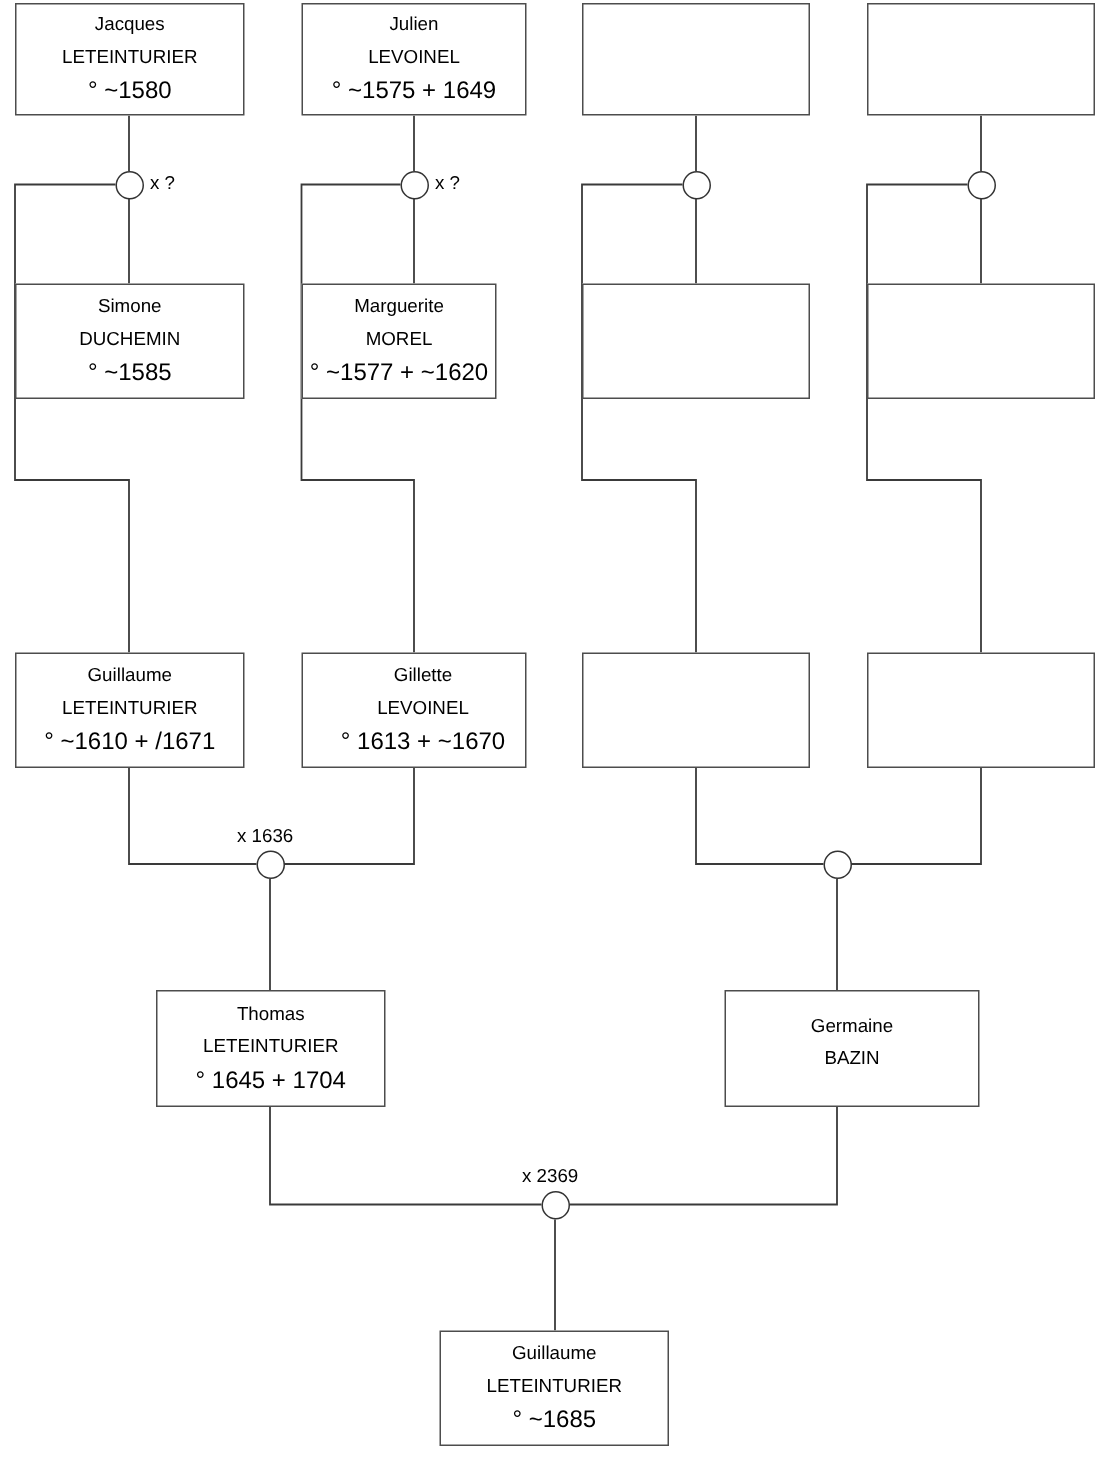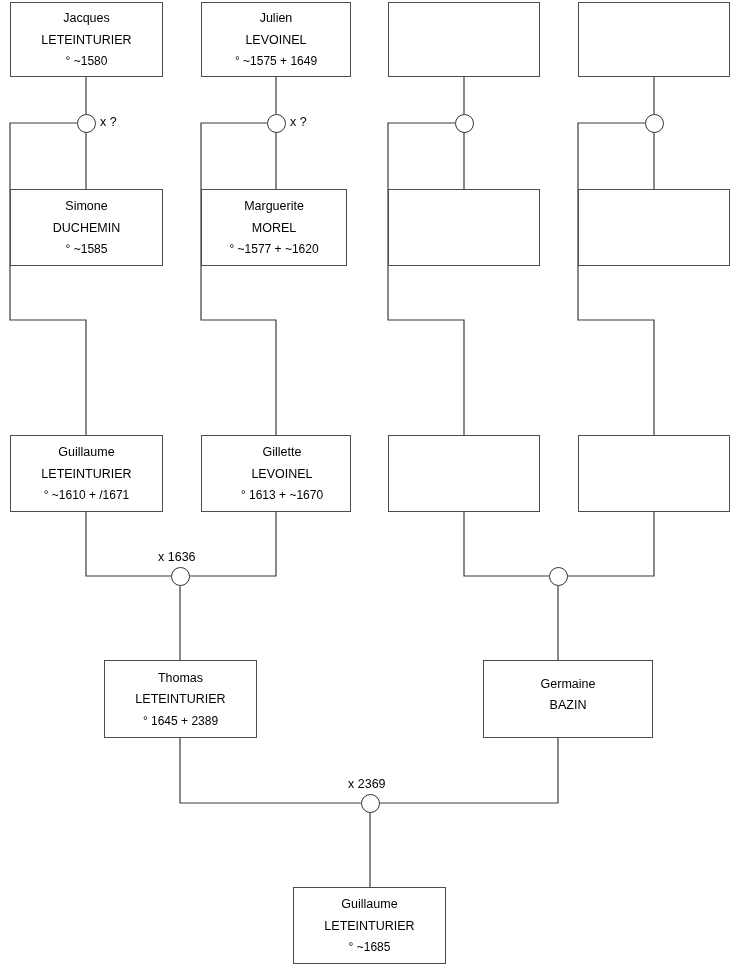--- a/index.html
+++ b/index.html
@@ -41,21 +41,21 @@
     z-index: 3;
   }
   .person .ln1,
   .person .ln2,
   .person .ln3 {
     display: block;
     white-space: nowrap;
   }
   .person .ln1 { margin-bottom: 9px; }
   .person .ln2 { margin-bottom: 9px; }
-  .person .ln3 { font-size: 12px; }
+  .person .ln3 { font-size: 16px; }
   .person.empty .ln1,
   .person.empty .ln2,
   .person.empty .ln3 { margin: 0; }
   .union {
     position: absolute;
     box-sizing: border-box;
     width: 19px;
     height: 19px;
     border: 1px solid #333333;
     border-radius: 50%;
@@ -120,21 +120,21 @@
       <div class="person empty" style="left: 578px; top: 2px; width: 152px; height: 75px; border-color: rgb(77, 77, 77);">
         <span class="ln1"></span>
         <span class="ln2"></span>
         <span class="ln3"></span>
       </div>
       <div class="person" style="left: 10px; top: 189px; width: 153px; height: 77px; border-color: rgb(77, 77, 77);">
         <span class="ln1">Simone</span>
         <span class="ln2">DUCHEMIN</span>
         <span class="ln3">° ~1585</span>
       </div>
-      <div class="person" style="left: 201px; top: 189px; width: 146px; height: 77px; border-color: rgb(77, 77, 77);">
+      <div class="person" style="left: 201px; top: 189px; width: 130px; height: 77px; border-color: rgb(77, 77, 77);">
         <span class="ln1">Marguerite</span>
         <span class="ln2">MOREL</span>
         <span class="ln3">° ~1577 + ~1620</span>
       </div>
       <div class="person empty" style="left: 388px; top: 189px; width: 152px; height: 77px; border-color: rgb(77, 77, 77);">
         <span class="ln1"></span>
         <span class="ln2"></span>
         <span class="ln3"></span>
       </div>
       <div class="person empty" style="left: 578px; top: 189px; width: 152px; height: 77px; border-color: rgb(77, 77, 77);">
@@ -158,21 +158,21 @@
         <span class="ln3"></span>
       </div>
       <div class="person empty" style="left: 578px; top: 435px; width: 152px; height: 77px; border-color: rgb(77, 77, 77);">
         <span class="ln1"></span>
         <span class="ln2"></span>
         <span class="ln3"></span>
       </div>
       <div class="person" style="left: 104px; top: 660px; width: 153px; height: 78px; border-color: rgb(77, 77, 77);">
         <span class="ln1">Thomas</span>
         <span class="ln2">LETEINTURIER</span>
-        <span class="ln3">° 1645 + 2389</span>
+        <span class="ln3">° 1645 + 1704</span>
       </div>
       <div class="person" style="left: 483px; top: 660px; width: 170px; height: 78px; border-color: rgb(77, 77, 77);">
         <span class="ln1">Germaine</span>
         <span class="ln2">BAZIN</span>
         <span class="ln3"></span>
       </div>
       <div class="person" style="left: 293px; top: 887px; width: 153px; height: 77px; border-color: rgb(77, 77, 77);">
         <span class="ln1">Guillaume</span>
         <span class="ln2">LETEINTURIER</span>
         <span class="ln3">° ~1685</span>

